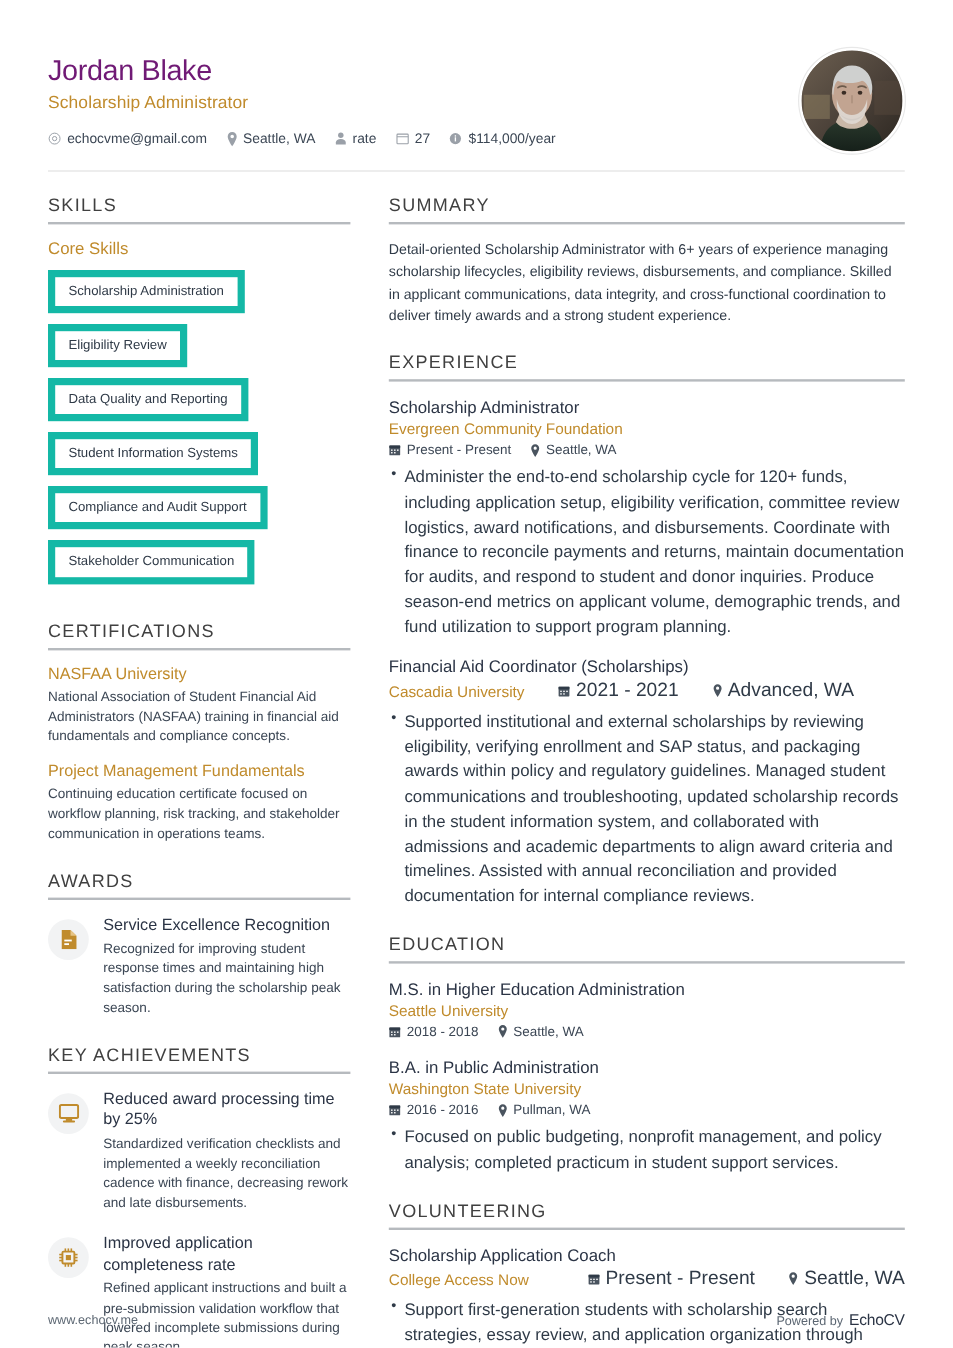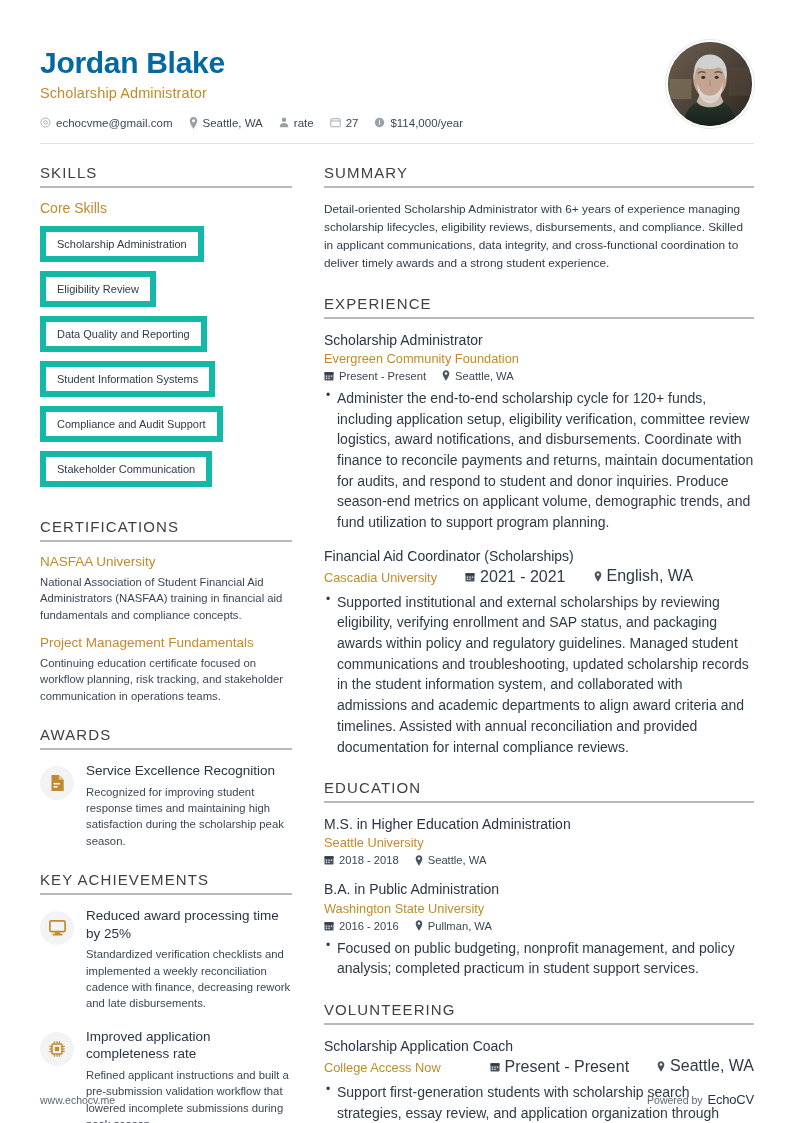--- a/index.html
+++ b/index.html
@@ -21,24 +21,24 @@
   
   .header {
     display: flex;
     align-items: flex-start;
     justify-content: space-between;
     padding-bottom: 14px;
     border-bottom: 1px solid #e2e2e2;
   }
   .header-left { padding-top: 6px; }
   .name {
-    font-size: 30px;
-    font-weight: 700;
+    font-size: 24px;
+    font-weight: 400;
     letter-spacing: -0.3px;
-    color: #0369a1;
+    color: #701a75;
     line-height: 1.15;
   }
   .job-title {
     font-size: 14.5px;
     color: #c08b2c;
     margin-top: 4px;
     letter-spacing: 0.1px;
   }
   .contact-row {
     display: flex;
@@ -465,21 +465,21 @@
                     <rect x="2.6" y="9.4" width="1.8" height="1.6"></rect>
                     <rect x="6.1" y="9.4" width="1.8" height="1.6"></rect>
                   </g>
               </svg>
               <span>2021 - 2021</span>
             </span>
             <span class="meta-item">
               <svg width="8" height="11" viewBox="0 0 12 16">
                 <path fill="#4a545f" d="M6 0C3.2 0 1 2.2 1 5c0 3.7 5 11 5 11s5-7.3 5-11c0-2.8-2.2-5-5-5zm0 7a2 2 0 110-4 2 2 0 010 4z"></path>
               </svg>
-              <span>English, WA</span>
+              <span>Advanced, WA</span>
             </span>
           </div>
           <ul class="bullets">
             <li>Supported institutional and external scholarships by reviewing eligibility, verifying enrollment and SAP status, and packaging awards within policy and regulatory guidelines. Managed student communications and troubleshooting, updated scholarship records in the student information system, and collaborated with admissions and academic departments to align award criteria and timelines. Assisted with annual reconciliation and provided documentation for internal compliance reviews.</li>
           </ul>
         </div>
       </div>
 
       <div class="section">
         <div class="section-title">EDUCATION</div>

